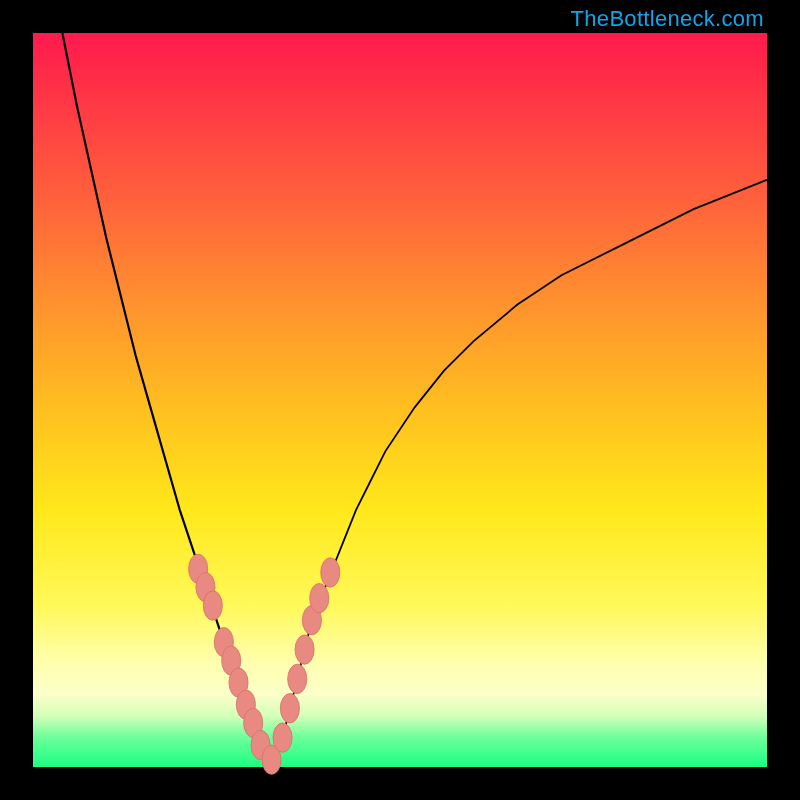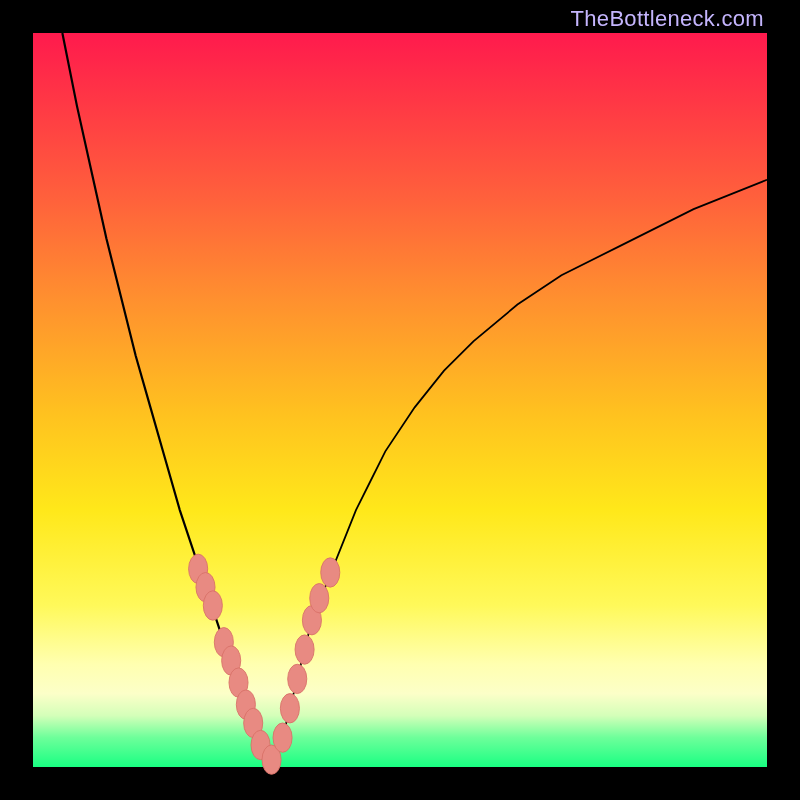--- a/index.html
+++ b/index.html
@@ -36,21 +36,21 @@
       #fcffc8 90%,
       #d4ffb9 93%,
       #6dff9a 96%,
       #19ff82 100%
     );
   }
   .watermark {
     position: absolute;
     top: 6px;
     right: 36px;
-    color: #c4b5fd;
+    color: #0ea5e9;
     font-size: 22px;
     font-weight: 500;
     letter-spacing: 0.3px;
     user-select: none;
   }
   svg.curve-layer {
     position: absolute;
     left: 0;
     top: 0;
     width: 734px;

